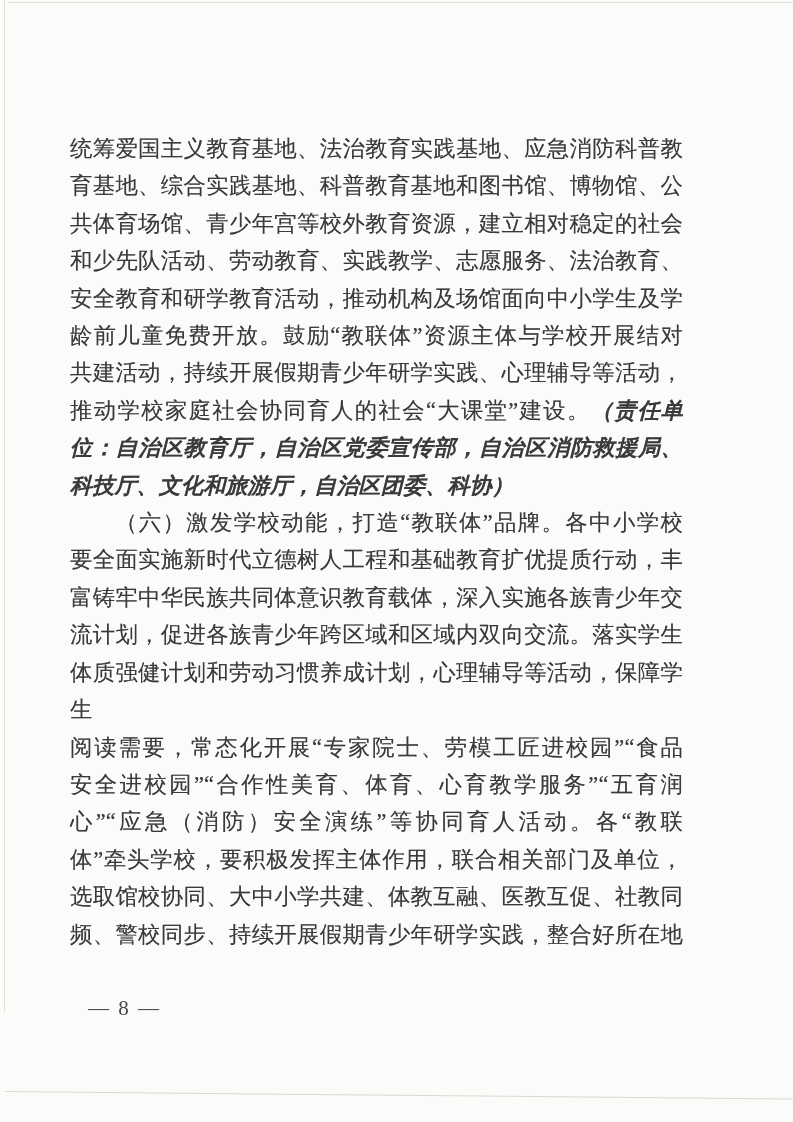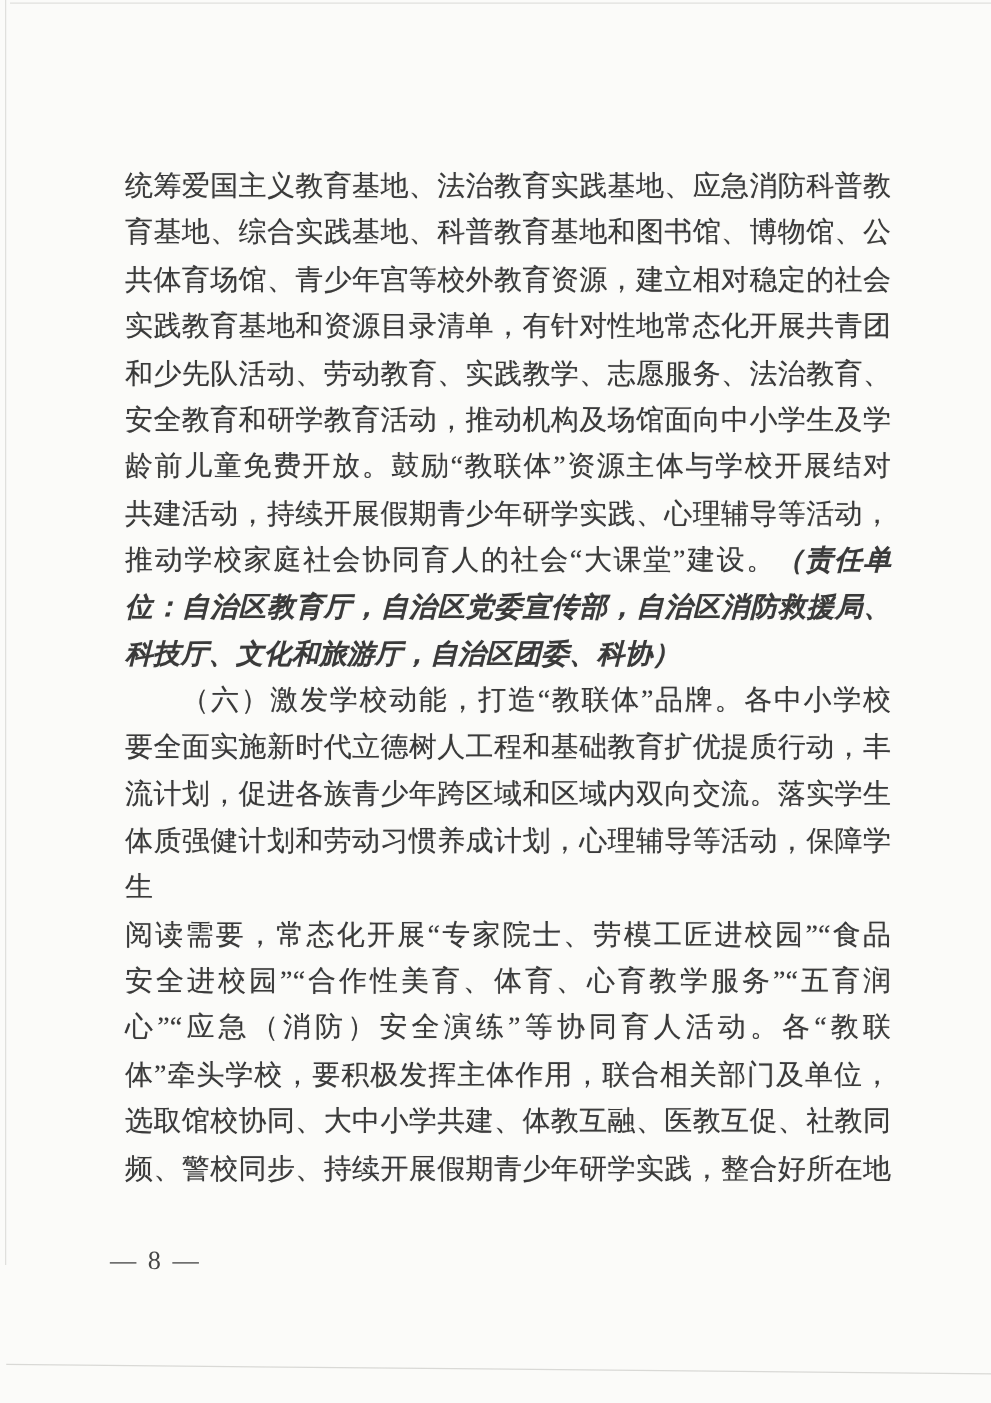--- a/index.html
+++ b/index.html
@@ -15,21 +15,21 @@
   
   .edge { position: absolute; background: var(--edge, #d9d9d6); }
   .edge-top    { top: 2px; left: 8px; right: 0; height: 1px; opacity: .8; }
   .edge-left   { top: 0; left: 4px; width: 1px; height: 1012px; opacity: .8; }
   .edge-bottom { top: 1091px; left: 5px; width: 792px; height: 1.4px;
                  transform: rotate(0.55deg); transform-origin: left center; }
 
   
   .text-block {
     position: absolute;
-    left: 100px; top: 130px; width: 613px;
+    left: 70px; top: 130px; width: 613px;
     color: var(--ink, #3a3a3a);
     font-size: 22.4px;
     line-height: 37.4px;
     letter-spacing: 0.2px;
     text-shadow: 0 0 0.6px rgba(58,58,58,.45);
   }
   .line {
     text-align: justify;
     text-justify: inter-character;
     text-align-last: justify;
@@ -58,30 +58,30 @@
 <div class="page">
 
   <div class="edge edge-top"></div>
   <div class="edge edge-left"></div>
   <div class="edge edge-bottom"></div>
 
   <main class="text-block">
     <div class="line">统筹爱国主义教育基地、法治教育实践基地、应急消防科普教</div>
     <div class="line">育基地、综合实践基地、科普教育基地和图书馆、博物馆、公</div>
     <div class="line">共体育场馆、青少年宫等校外教育资源，建立相对稳定的社会</div>
-    <div class="line">实践教育基地和资源目录清单，有针对性地常态化开展共青团</div>
     <div class="line">和少先队活动、劳动教育、实践教学、志愿服务、法治教育、</div>
     <div class="line">安全教育和研学教育活动，推动机构及场馆面向中小学生及学</div>
     <div class="line">龄前儿童免费开放。鼓励“教联体”资源主体与学校开展结对</div>
     <div class="line">共建活动，持续开展假期青少年研学实践、心理辅导等活动，</div>
     <div class="line"><span>推动学校家庭社会协同育人的社会“大课堂”建设。</span><span class="kaiti">（责任单</span></div>
     <div class="line kaiti">位：自治区教育厅，自治区党委宣传部，自治区消防救援局、</div>
     <div class="line kaiti no-stretch">科技厅、文化和旅游厅，自治区团委、科协）</div>
     <div class="line indent"><span class="bold">（六）激发学校动能，打造“教联体”品牌。</span><span>各中小学校</span></div>
     <div class="line">要全面实施新时代立德树人工程和基础教育扩优提质行动，丰</div>
+    <div class="line">富铸牢中华民族共同体意识教育载体，深入实施各族青少年交</div>
     <div class="line">流计划，促进各族青少年跨区域和区域内双向交流。落实学生</div>
     <div class="line">体质强健计划和劳动习惯养成计划，心理辅导等活动，保障学生</div>
     <div class="line">阅读需要，常态化开展“专家院士、劳模工匠进校园”“食品</div>
     <div class="line">安全进校园”“合作性美育、体育、心育教学服务”“五育润</div>
     <div class="line">心”“应急（消防）安全演练”等协同育人活动。各“教联</div>
     <div class="line">体”牵头学校，要积极发挥主体作用，联合相关部门及单位，</div>
     <div class="line">选取馆校协同、大中小学共建、体教互融、医教互促、社教同</div>
     <div class="line">频、警校同步、持续开展假期青少年研学实践，整合好所在地</div>
   </main>
 

